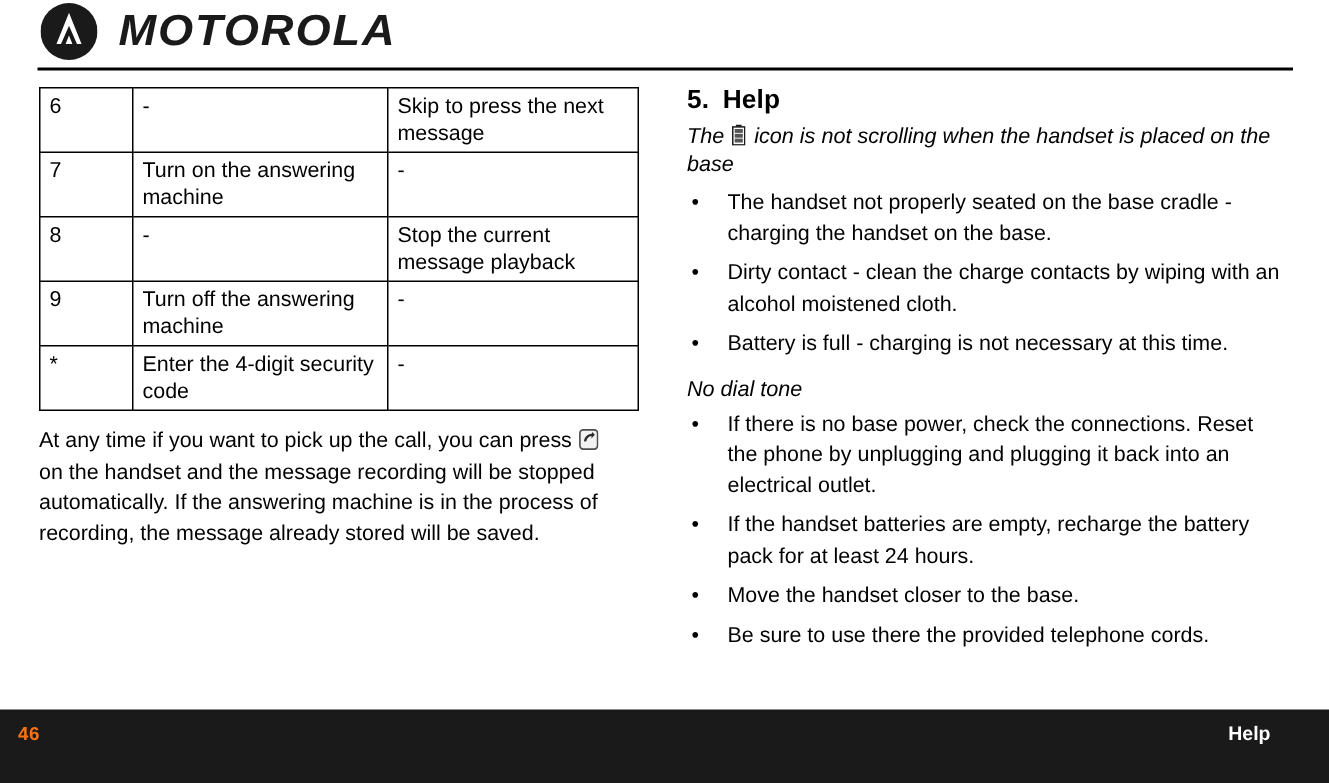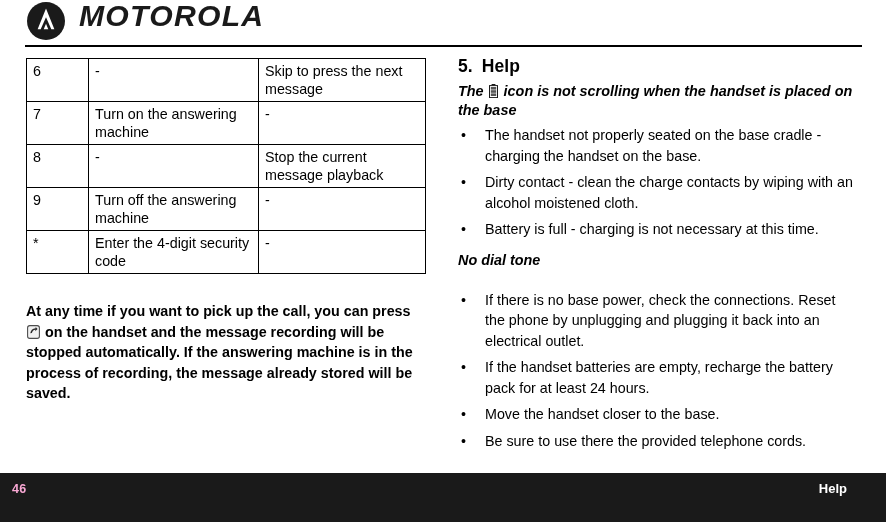--- a/index.html
+++ b/index.html
@@ -22,21 +22,21 @@
     left: 0;
     top: 0;
     width: 886px;
     height: 47px;
   }
   #logo-block {
     position: absolute;
     left: 27px;
     top: 2px;
     display: flex;
-    align-items: flex-start;
+    align-items: center;
   }
   #logo-mark {
     width: 38px;
     height: 38px;
     flex: 0 0 38px;
   }
   #logo-wordmark {
     margin-left: 14px;
     font-family: "Liberation Sans", sans-serif;
     font-size: 29px;
@@ -86,52 +86,51 @@
     vertical-align: top;
     height: 39px;
     box-sizing: border-box;
   }
   .col-key   { width: 62px; }
   .col-base  { width: 170px; }
   .col-hs    { width: 167px; }
 
   
   #closing-paragraph {
-    margin: 27px 0 0 0;
+    margin: 10px 0 0 0;
     font-size: 14.3px;
     line-height: 20.5px;
     width: 390px;
-    font-weight: bold;
   }
   .inline-talk-icon {
     display: inline-block;
     width: 13px;
     height: 14px;
     vertical-align: -2px;
     margin: 0 1px;
   }
 
   
   #help-heading {
     font-size: 17.5px;
     font-weight: bold;
     margin: 0 0 5px 0;
     letter-spacing: 0.1px;
   }
   #help-heading .num { margin-right: 9px; }
 
   .sub-heading {
     font-size: 14.4px;
-    font-weight: bold;
+    font-weight: normal;
     font-style: italic;
     line-height: 19px;
     margin: 0 0 4px 0;
   }
   #battery-subheading { margin-bottom: 5px; }
-  #no-dial-tone-heading { margin-top: 11px; margin-bottom: 20px; }
+  #no-dial-tone-heading { margin-top: 11px; margin-bottom: 3px; }
 
   .inline-battery-icon {
     display: inline-block;
     width: 9px;
     height: 14px;
     vertical-align: -2px;
     margin: 0 2px 0 1px;
   }
 
   .bullet-list {
@@ -161,21 +160,21 @@
     left: 0;
     top: 473px;
     width: 886px;
     height: 49px;
     background: #1a1a1a;
   }
   #footer-page-number {
     position: absolute;
     left: 12px;
     top: 9px;
-    color: #f9a8d4;
+    color: #f97316;
     font-size: 12.5px;
     font-weight: bold;
     letter-spacing: 0.3px;
   }
   #footer-section-label {
     position: absolute;
     right: 39px;
     top: 8px;
     color: #ffffff;
     font-size: 13px;

